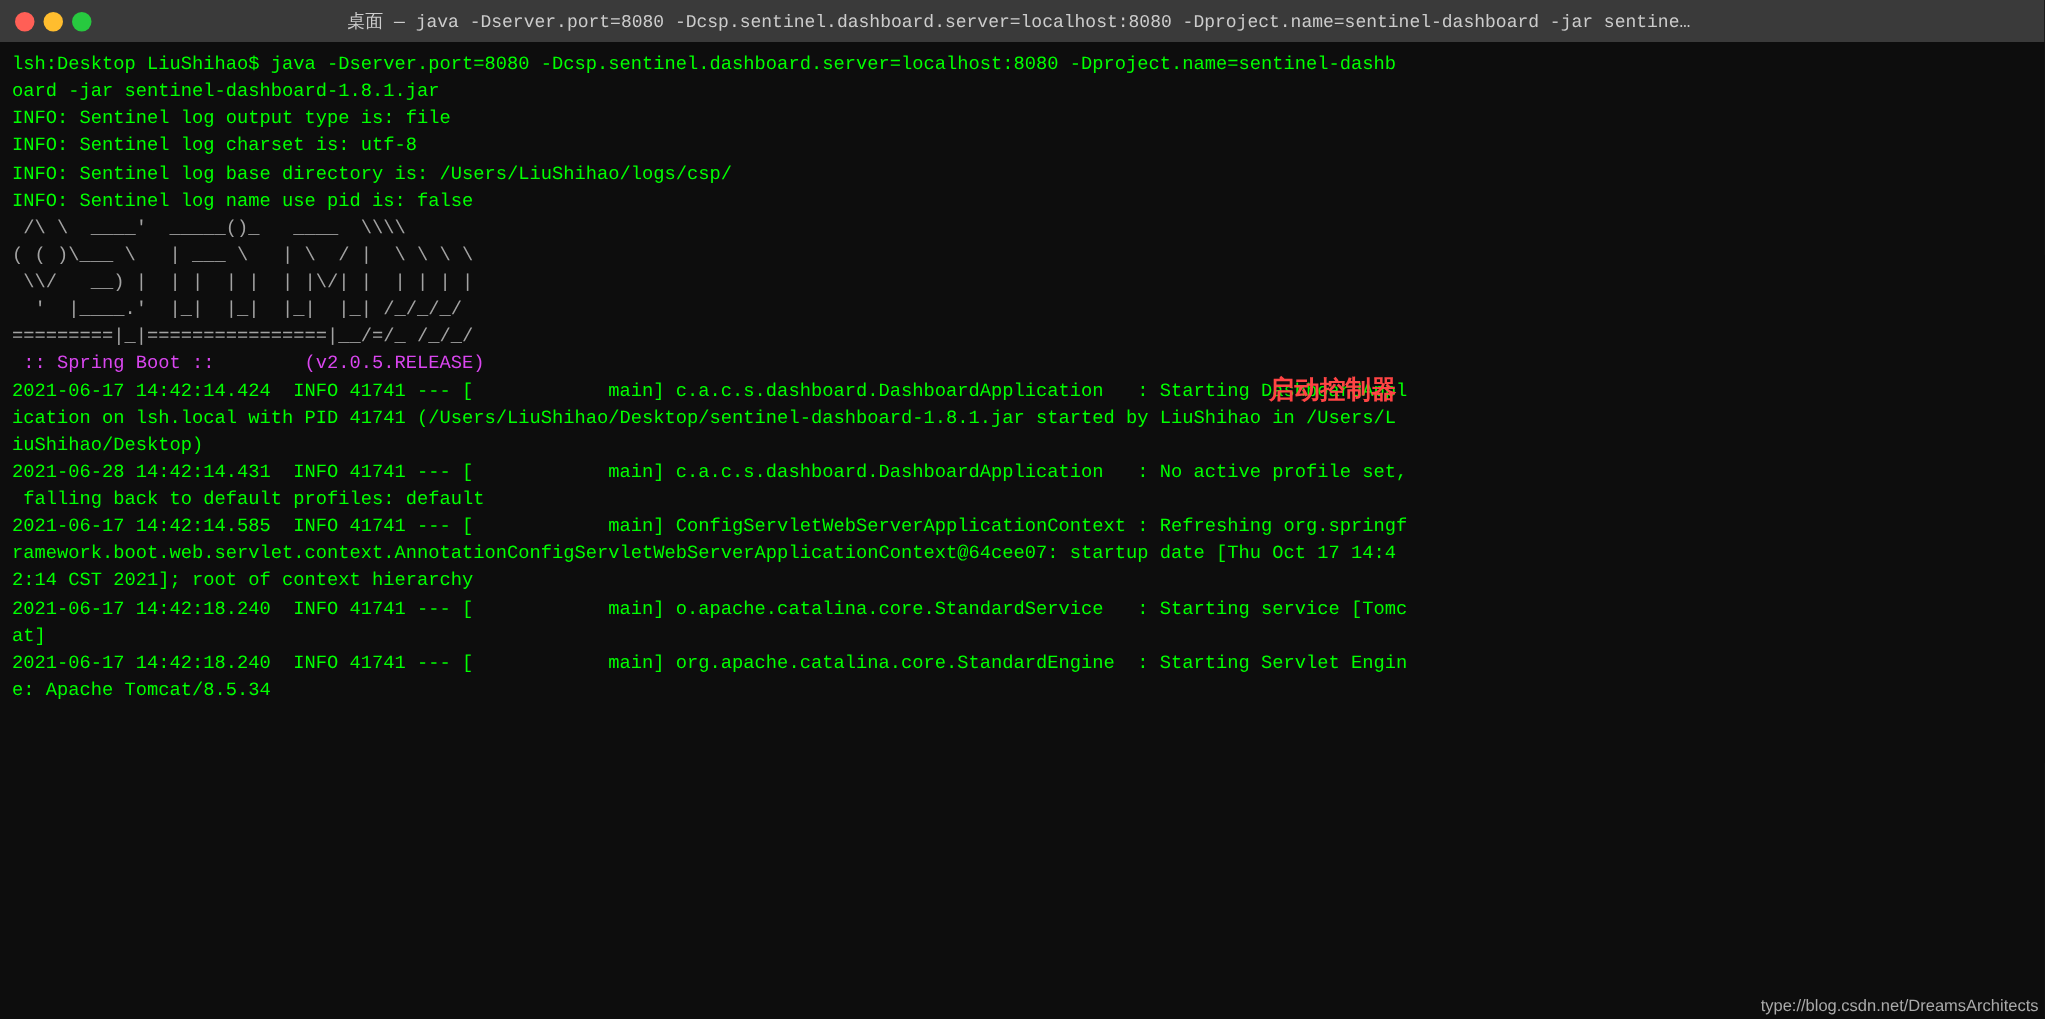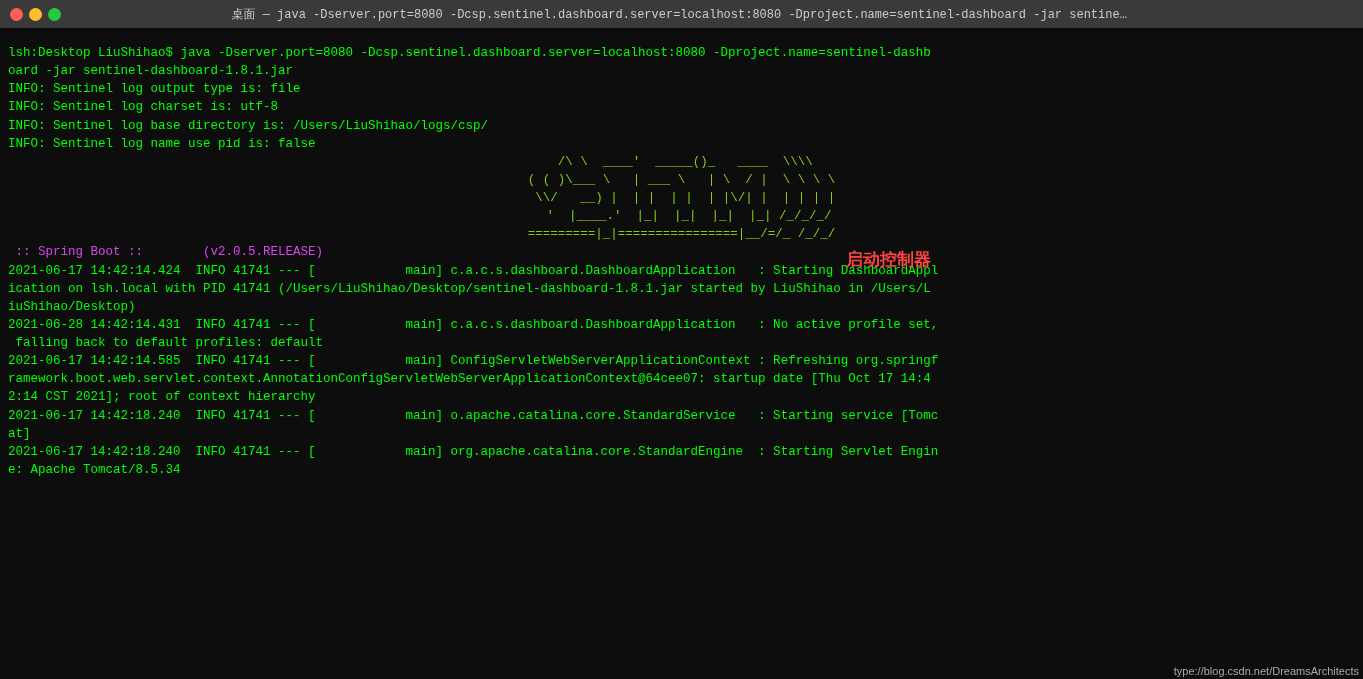--- a/index.html
+++ b/index.html
@@ -34,33 +34,33 @@
       font-size: 12px;
       white-space: nowrap;
       overflow: hidden;
       max-width: 900px;
       text-overflow: ellipsis;
     }
     .terminal {
       background: #0d0d0d;
       width: 100%;
       height: calc(679px - 28px);
-      padding: 16px 8px;
+      padding: 6px 8px;
       overflow: hidden;
       position: relative;
     }
     .terminal-content {
       color: #00ff00;
       font-size: 12.5px;
       line-height: 1.45;
       white-space: pre-wrap;
       word-break: break-all;
     }
     .line-green { color: #00ff00; }
-    .ascii-art { color: #84cc16; text-align: center; }
+    .ascii-art { color: #a3a3a3; }
     .spring-boot { color: #d946ef; }
     .chinese-label {
       position: absolute;
       right: 432px;
       top: 220px;
       color: #ff4444;
       font-size: 17px;
       font-family: sans-serif;
       font-weight: bold;
     }

